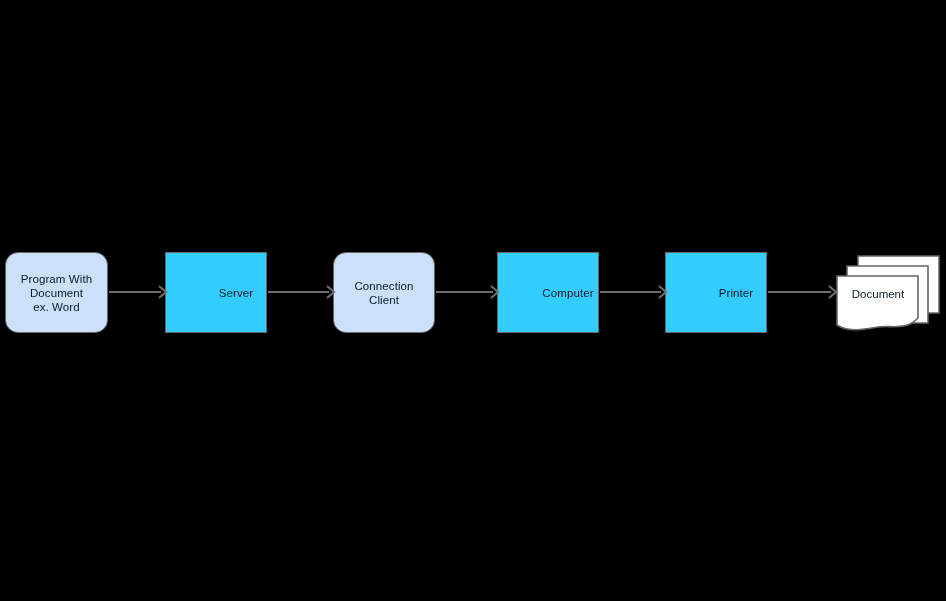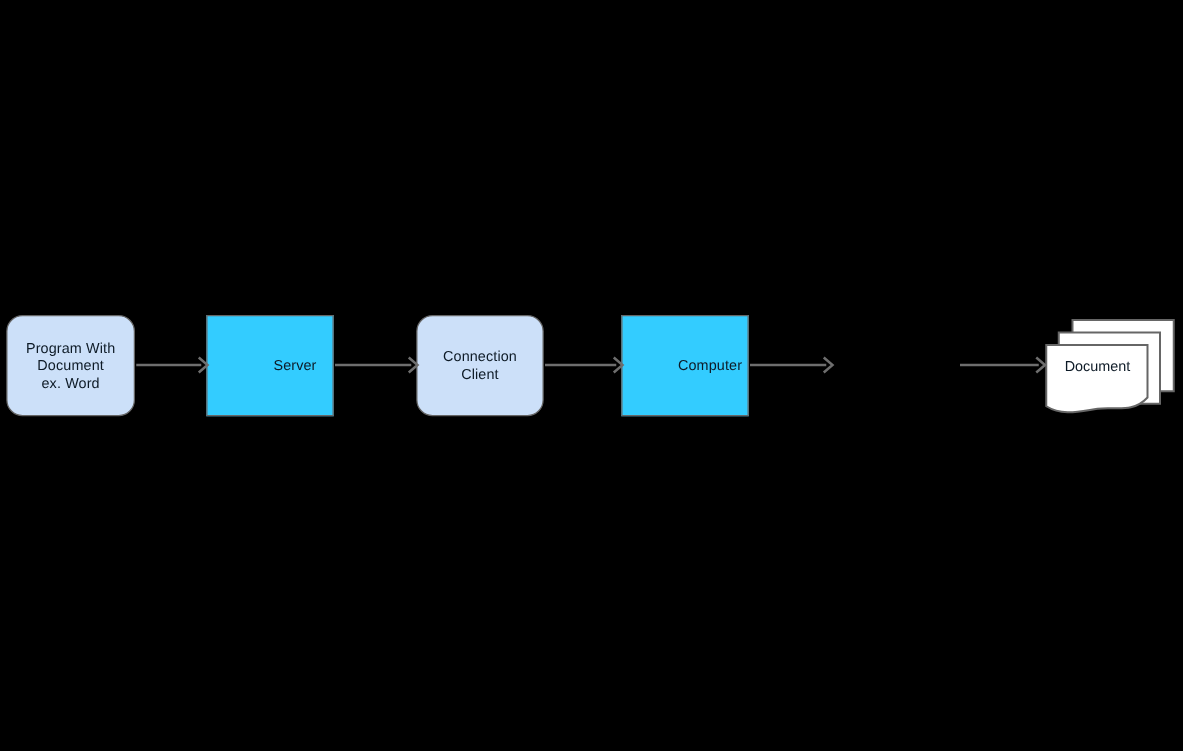--- a/index.html
+++ b/index.html
@@ -93,20 +93,23 @@
 
   <div class="node box-round fill-lblue" style="left:333px; top:252px; width:102px; height:81px;">
     <span class="label">Connection
 Client</span>
   </div>
 
   <div class="node box-sharp fill-cyan" style="left:497px; top:252px; width:102px; height:81px;">
     <span class="label">Computer</span>
   </div>
 
+  <div class="node box-sharp fill-cyan" style="left:665px; top:252px; width:102px; height:81px;">
+    <span class="label">Printer</span>
+  </div>
 
   <div class="docstack" style="left:836px; top:255px; width:108px; height:80px;">
     <svg width="108" height="80" viewBox="0 0 108 80" xmlns="http://www.w3.org/2000/svg">
 
       <path d="M22 1 H103 V58 H22 Z" fill="#ffffff" stroke="#666666" stroke-width="1.6"></path>
 
       <path d="M11 11 H92 V68 H11 Z" fill="#ffffff" stroke="#666666" stroke-width="1.6"></path>
 
       <path d="M1 21 H82 V63 C70 76 56 70 42 72 C28 74 14 78 1 70 Z" fill="#ffffff" stroke="#666666" stroke-width="1.6"></path>
     </svg>

